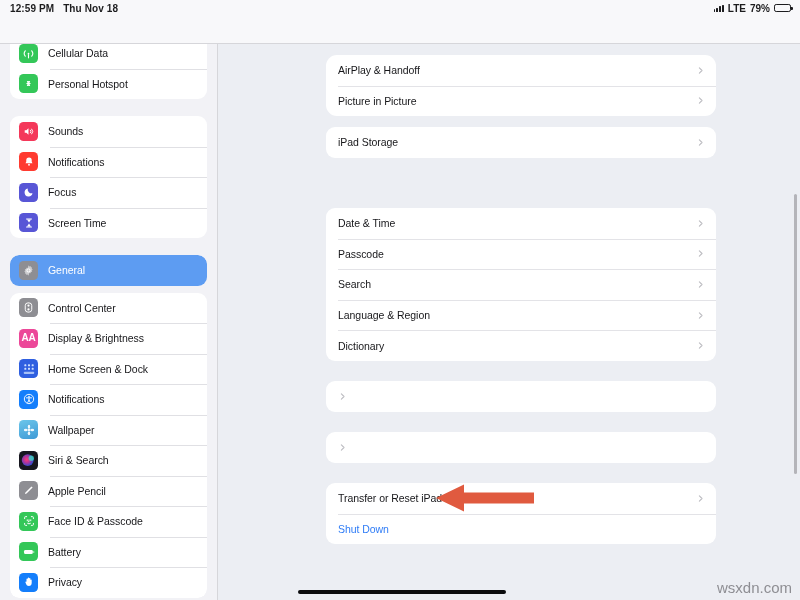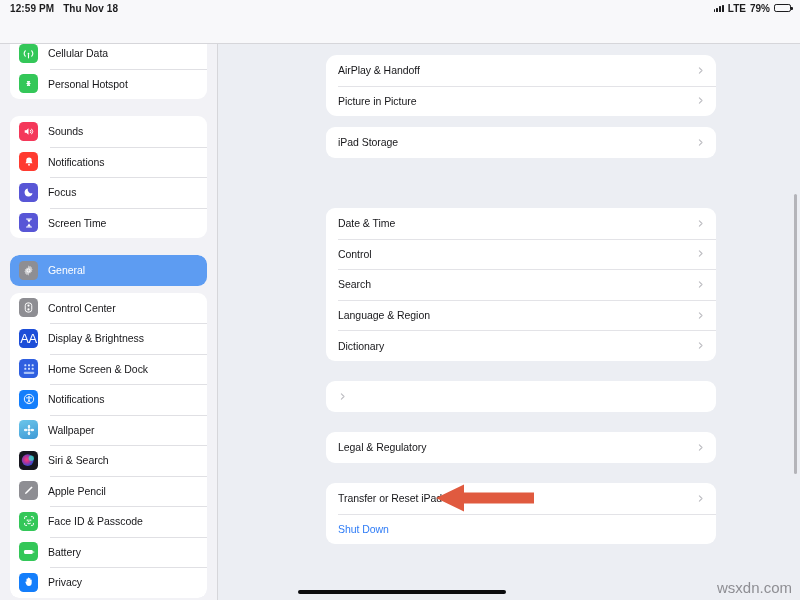--- a/index.html
+++ b/index.html
@@ -385,21 +385,21 @@
           <span class="app-icon" style="background:#8e8e93">
             <svg width="13" height="13" viewBox="0 0 24 24" fill="none" stroke="#fff" stroke-width="1.8">
               <rect x="6" y="3.5" width="12" height="17" rx="5"></rect>
               <circle cx="12" cy="8.5" r="2.1" fill="#fff" stroke="none"></circle>
               <circle cx="12" cy="15.5" r="2.1" fill="#fff" stroke="none"></circle>
             </svg>
           </span>
           <span class="side-label">Control Center</span>
         </div>
         <div class="side-row">
-          <span class="app-icon" style="background:#1d4ed8;font-size:13px;font-weight:400;letter-spacing:-0.3px;">AA</span>
+          <span class="app-icon" style="background:#ec4899;font-size:10px;font-weight:700;letter-spacing:-0.3px;">AA</span>
           <span class="side-label">Display &amp; Brightness</span>
         </div>
         <div class="side-row">
           <span class="app-icon" style="background:#2f5fe0">
             <svg width="14" height="14" viewBox="0 0 24 24" fill="#cfe0ff">
               <rect x="4" y="4" width="3.4" height="3.4" rx="1"></rect>
                 <rect x="10.3" y="4" width="3.4" height="3.4" rx="1"></rect>
                 <rect x="16.6" y="4" width="3.4" height="3.4" rx="1"></rect>
               <rect x="4" y="10" width="3.4" height="3.4" rx="1"></rect>
                 <rect x="10.3" y="10" width="3.4" height="3.4" rx="1"></rect>
@@ -520,21 +520,21 @@
     <div class="det-group" style="top:164px;">
       <div class="det-row">
         <span class="det-label">Date &amp; Time</span>
         <span class="chevron">
           <svg width="9" height="9" viewBox="0 0 24 24" fill="none" stroke="currentColor" stroke-width="3" stroke-linecap="round" stroke-linejoin="round">
               <polyline points="9 5 16 12 9 19"></polyline>
             </svg>
         </span>
       </div>
       <div class="det-row">
-        <span class="det-label">Control</span>
+        <span class="det-label">Passcode</span>
         <span class="chevron">
           <svg width="9" height="9" viewBox="0 0 24 24" fill="none" stroke="currentColor" stroke-width="3" stroke-linecap="round" stroke-linejoin="round">
               <polyline points="9 5 16 12 9 19"></polyline>
             </svg>
         </span>
       </div>
       <div class="det-row">
         <span class="det-label">Search</span>
         <span class="chevron">
           <svg width="9" height="9" viewBox="0 0 24 24" fill="none" stroke="currentColor" stroke-width="3" stroke-linecap="round" stroke-linejoin="round">
@@ -565,21 +565,20 @@
         <span class="chevron">
           <svg width="9" height="9" viewBox="0 0 24 24" fill="none" stroke="currentColor" stroke-width="3" stroke-linecap="round" stroke-linejoin="round">
               <polyline points="9 5 16 12 9 19"></polyline>
             </svg>
         </span>
       </div>
     </div>
 
     <div class="det-group" style="top:388px;">
       <div class="det-row">
-        <span class="det-label">Legal &amp; Regulatory</span>
         <span class="chevron">
           <svg width="9" height="9" viewBox="0 0 24 24" fill="none" stroke="currentColor" stroke-width="3" stroke-linecap="round" stroke-linejoin="round">
               <polyline points="9 5 16 12 9 19"></polyline>
             </svg>
         </span>
       </div>
     </div>
 
     <div class="det-group" style="top:439px;">
       <div class="det-row">

